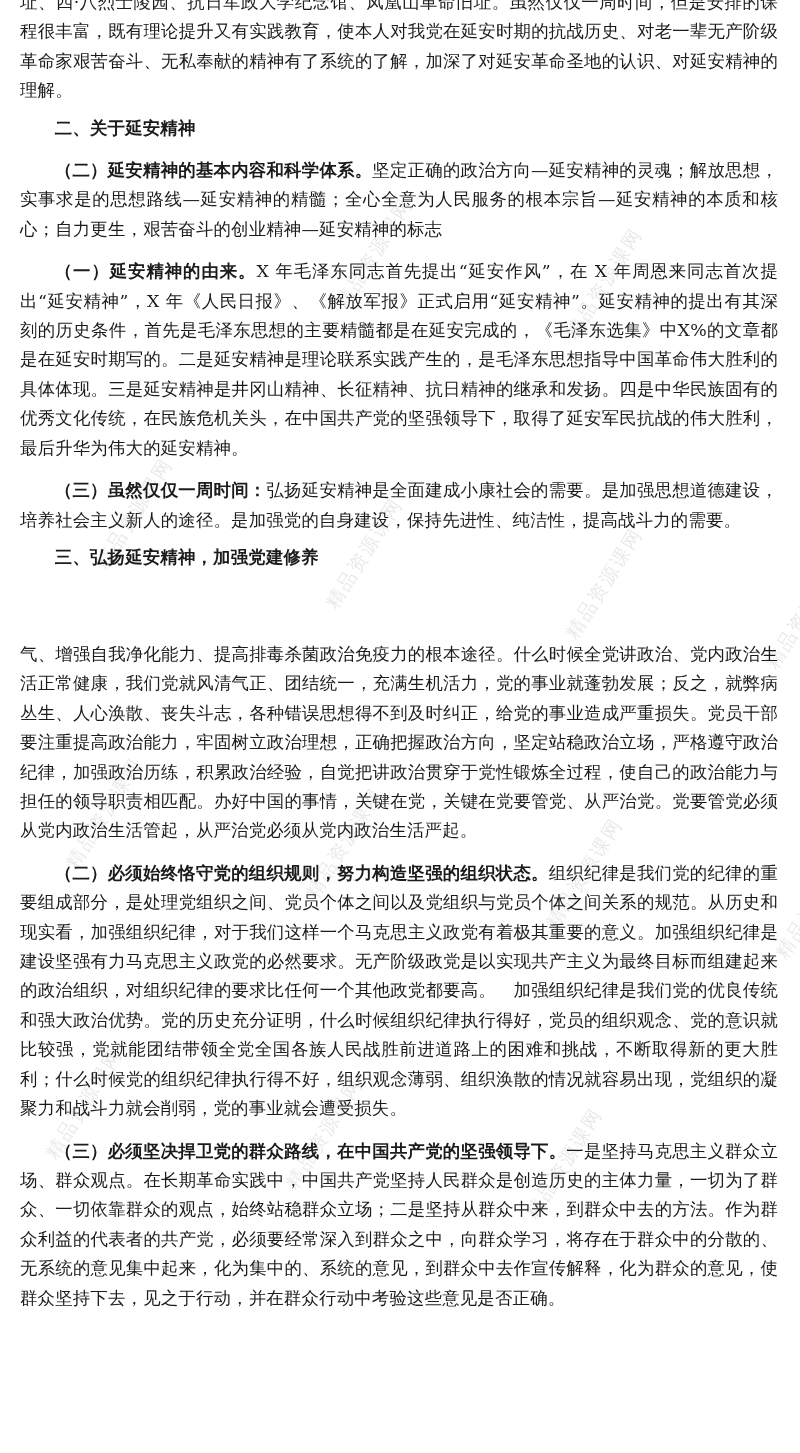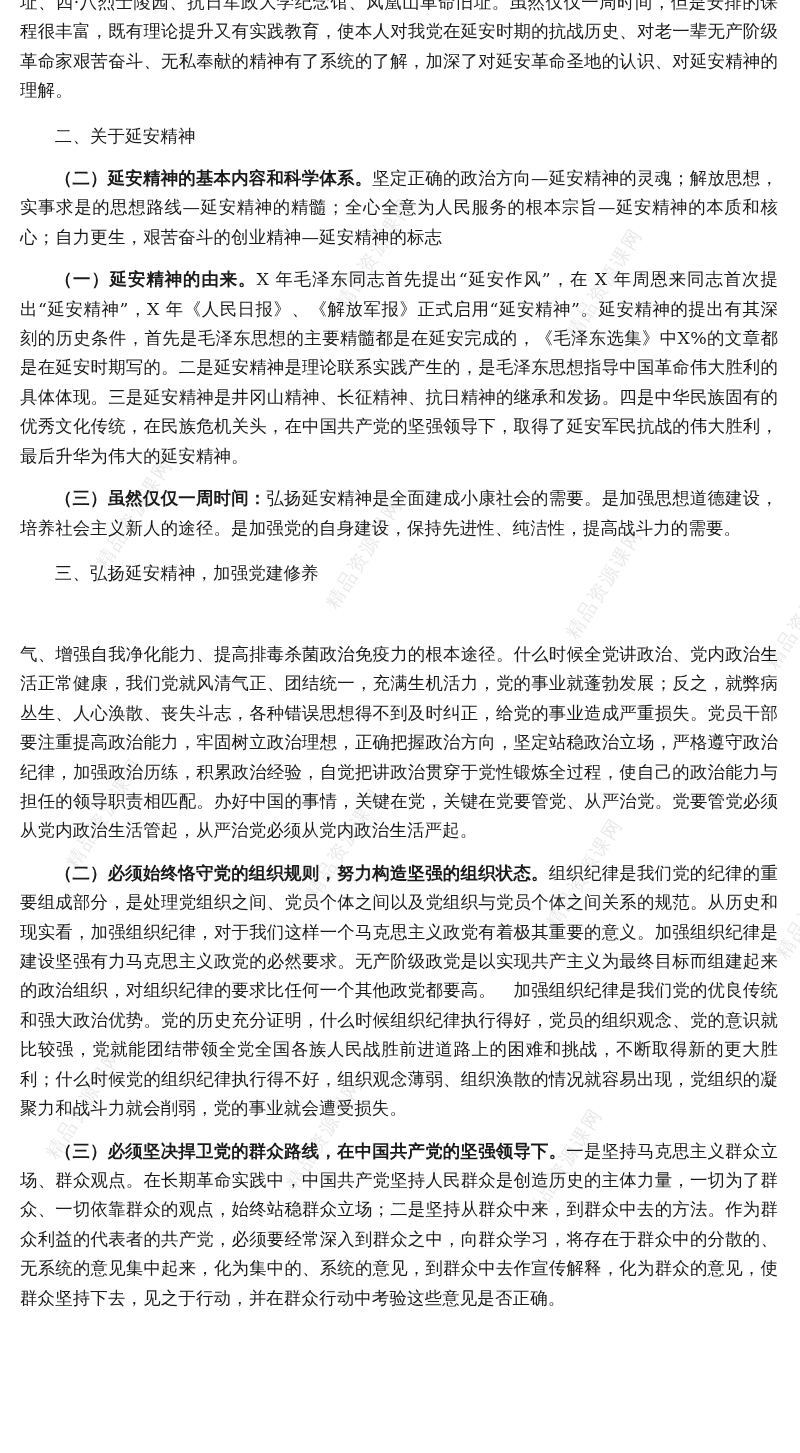--- a/index.html
+++ b/index.html
@@ -67,22 +67,22 @@
     -webkit-font-smoothing: antialiased;
   }
   p.body {
     text-indent: 2em;
   }
   p.flow {
     text-indent: 0;
   }
   p.heading {
     text-indent: 2em;
-    font-weight: normal;
-    margin-top: 16px;
+    font-weight: bold;
+    margin-top: 8px;
     margin-bottom: 13px;
   }
   p.para {
     margin-top: 13px;
   }
   .b {
     font-weight: bold;
   }
 </style>
 </head>

